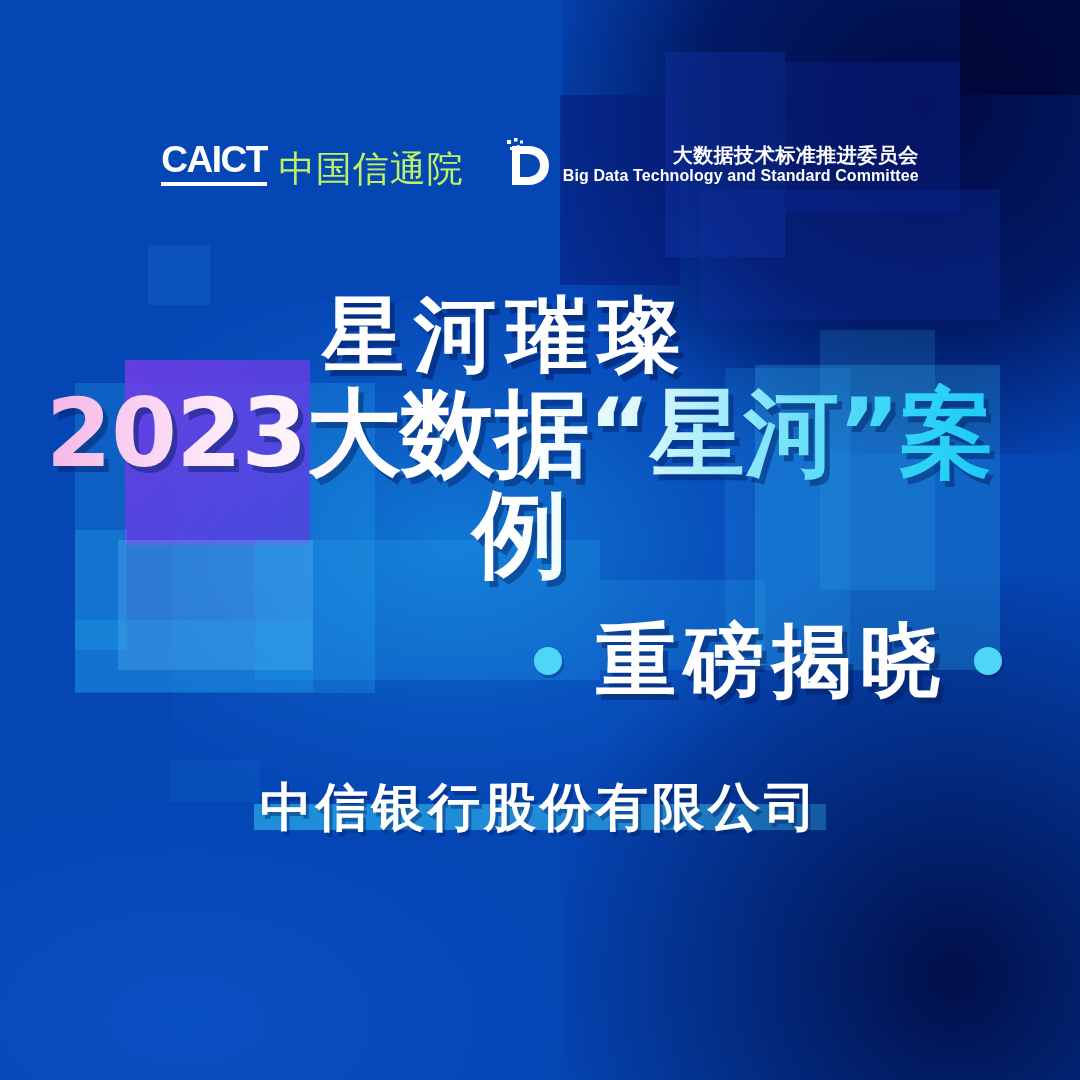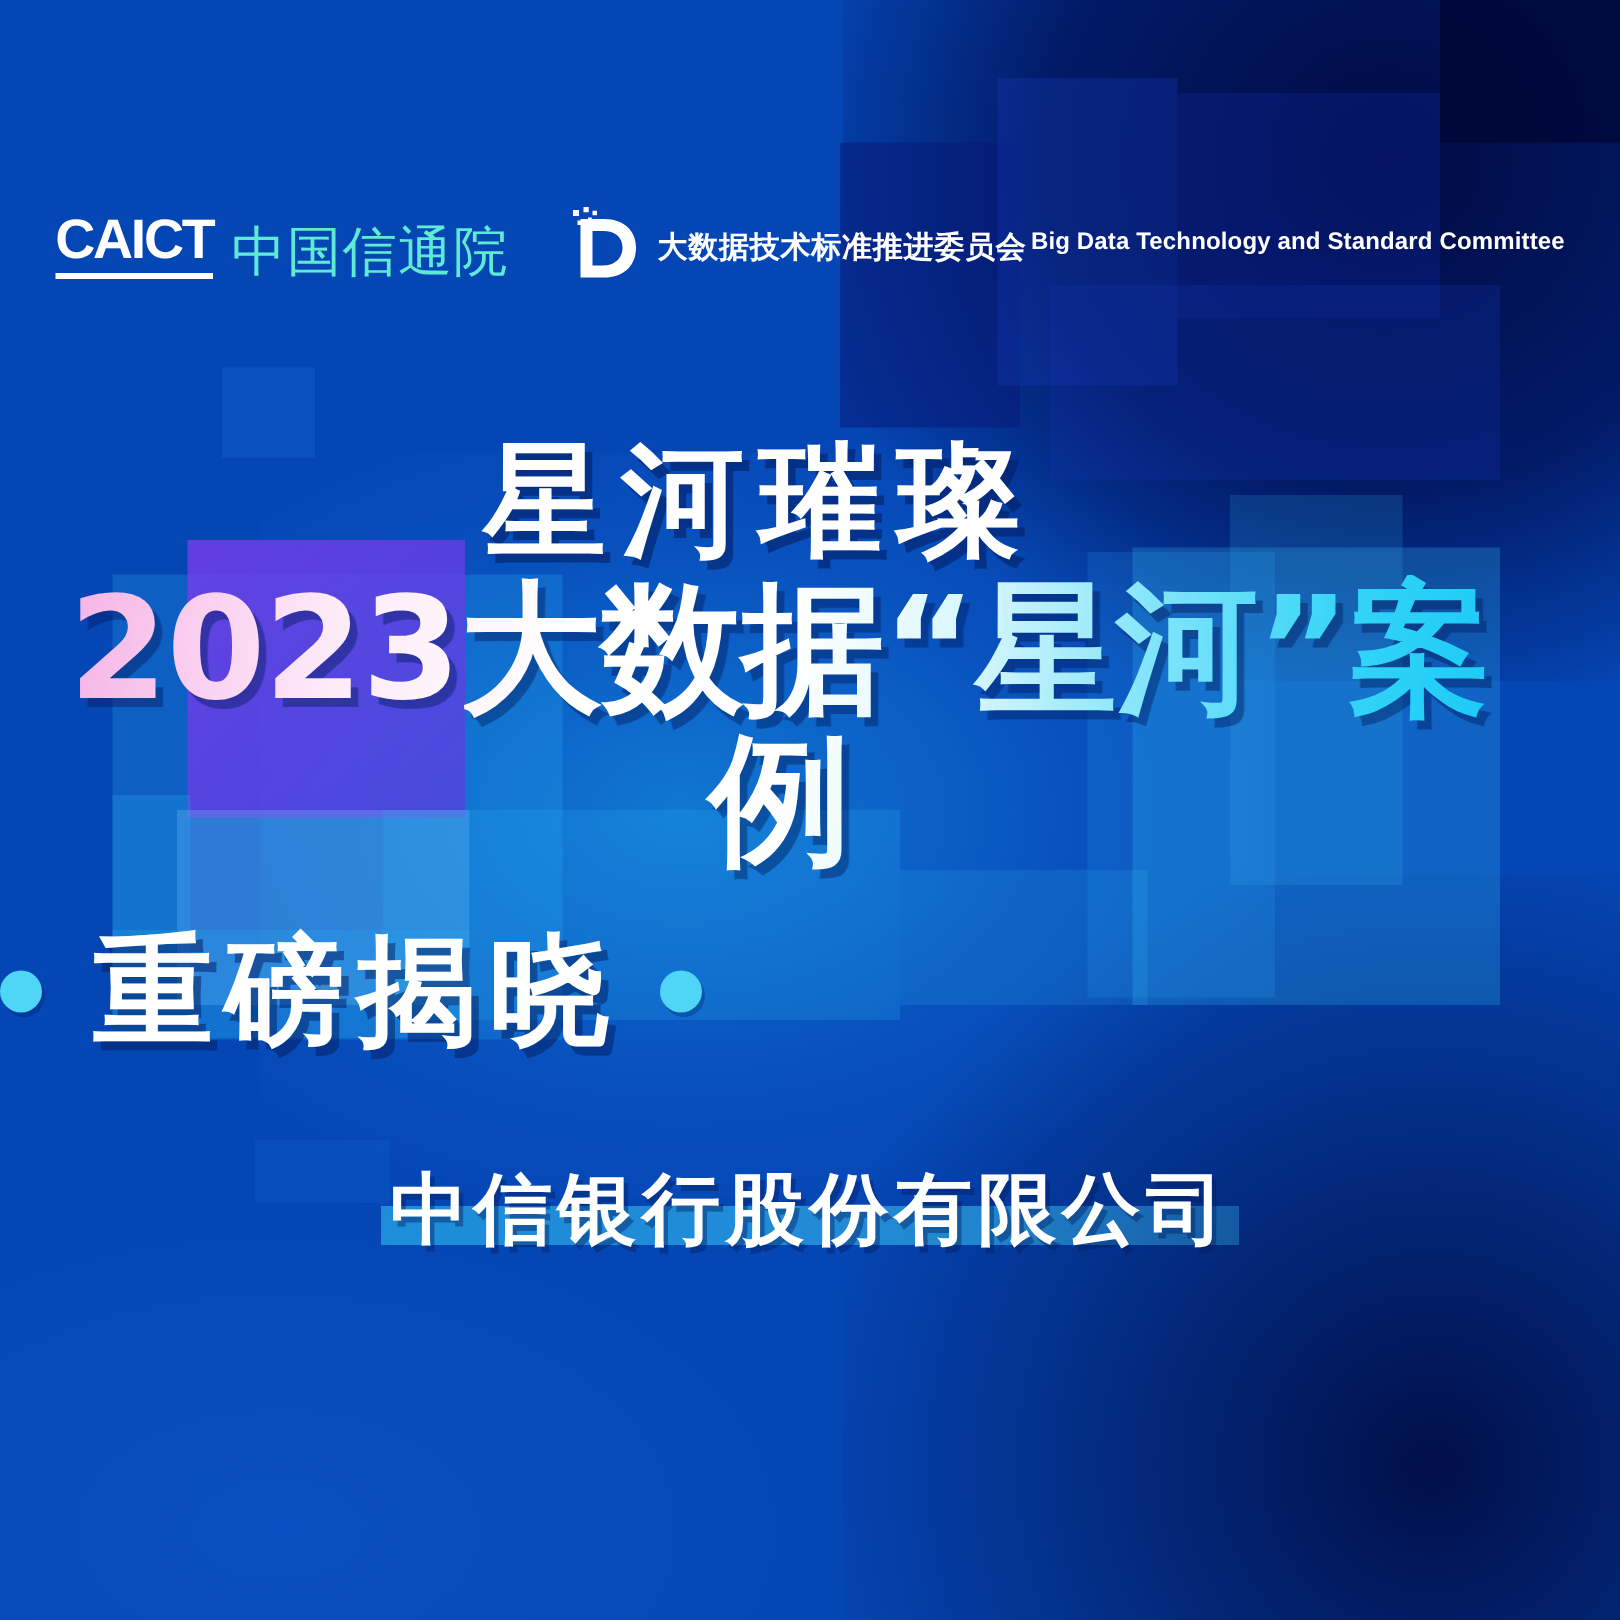--- a/index.html
+++ b/index.html
@@ -84,28 +84,28 @@
     position:relative;
     font-size:37px;font-weight:bold;color:#ffffff;
     letter-spacing:-1.5px;line-height:1;
     font-family:"Liberation Sans","DejaVu Sans",sans-serif;
     padding-bottom:9px;
   }
   .caict-mark::after{
     content:"";position:absolute;left:0;bottom:1px;width:100%;height:4px;background:#ffffff;
   }
   .caict-cn{
-    font-size:36px;color:#5eead4;line-height:1;
+    font-size:36px;color:#bef264;line-height:1;
     font-family:"DejaVu Sans","Liberation Sans",sans-serif;
     letter-spacing:1px;font-weight:500;
   }
 
   .logo-bdtsc{display:flex;align-items:center;gap:11px;}
   .bd-d{position:relative;width:46px;height:52px;}
-  .bd-text{display:flex;flex-direction:row;gap:3px;text-align:right;}
+  .bd-text{display:flex;flex-direction:column;gap:3px;text-align:right;}
   .bd-cn{
     font-size:20px;color:#ffffff;line-height:1;font-weight:bold;letter-spacing:.5px;
     font-family:"DejaVu Sans","Liberation Sans",sans-serif;
   }
   .bd-en{
     font-size:16px;color:#ffffff;line-height:1;font-weight:bold;letter-spacing:.1px;
     font-family:"Liberation Sans","DejaVu Sans",sans-serif;
   }
 
   
@@ -134,21 +134,21 @@
         #7fe4fa 76%,
         #35d4f7 88%,
         #17c9f5 100%);
     -webkit-background-clip:text;background-clip:text;
     -webkit-text-fill-color:transparent;color:transparent;
     filter:drop-shadow(5px 6px 0 rgba(3,28,95,.45));
     padding-left:37px;
   }
   .t-line3{
     margin-top:34px;
-    display:flex;align-items:center;justify-content:flex-start;gap:26px;
+    display:flex;align-items:center;justify-content:flex-end;gap:26px;
   }
   .t-dot{
     width:28px;height:28px;border-radius:50%;
     background:#4fd6f7;flex:0 0 auto;
     box-shadow:2px 3px 0 rgba(3,28,95,.30);
   }
   .t-line3-text{
     font-size:80px;font-weight:bold;color:#ffffff;line-height:1.05;
     letter-spacing:8px;
     font-family:"DejaVu Sans","Liberation Sans",sans-serif;

